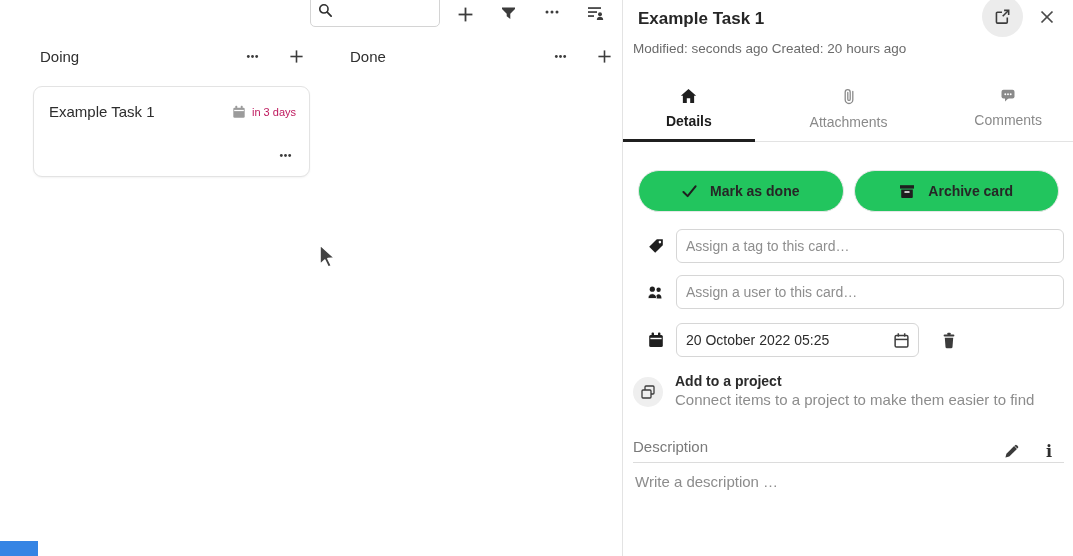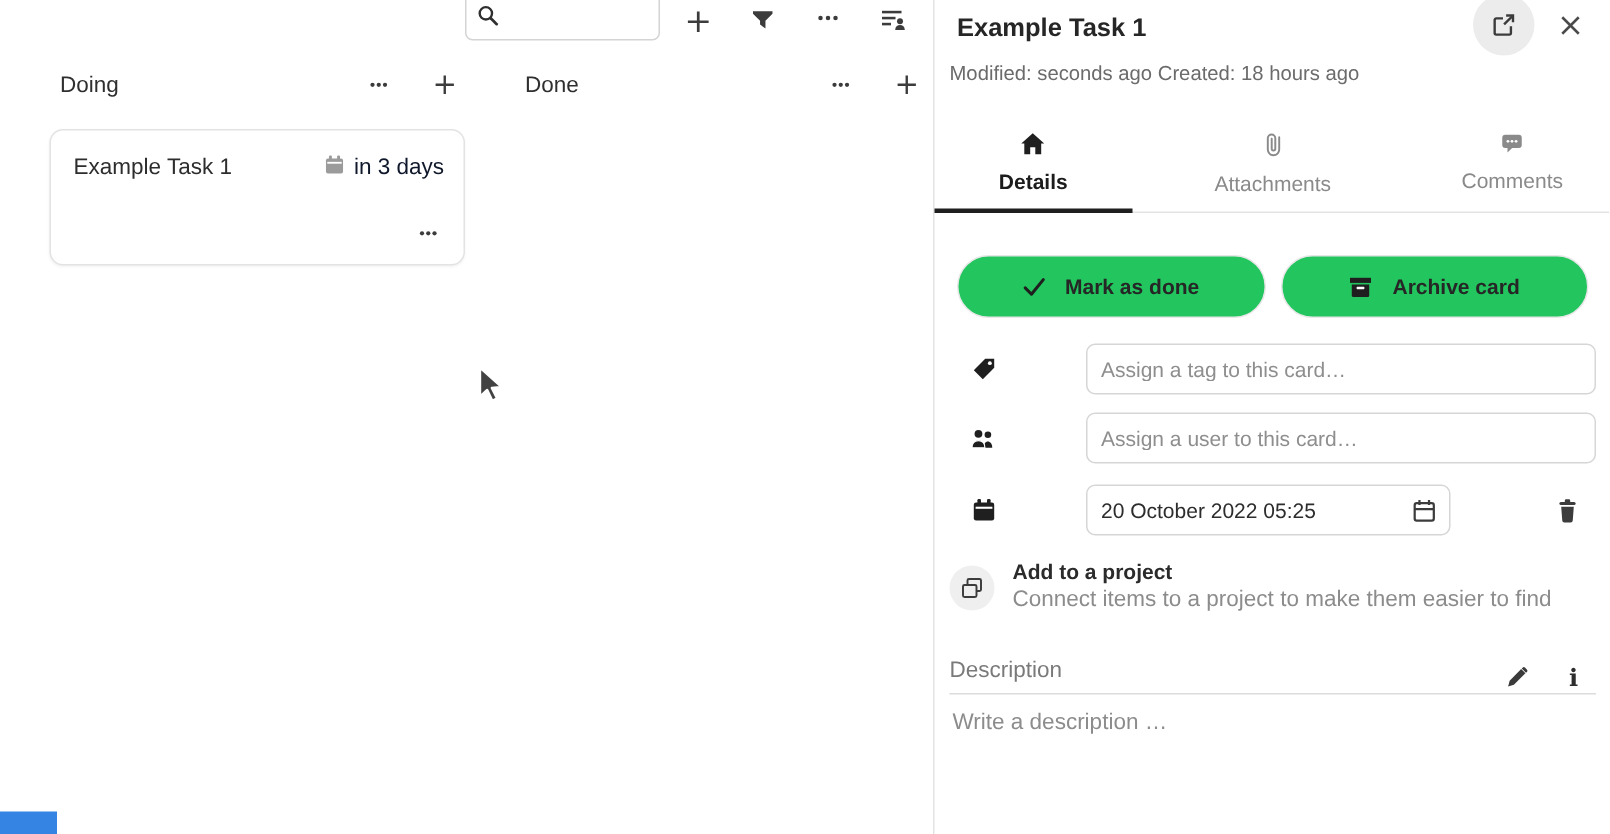--- a/index.html
+++ b/index.html
@@ -36,21 +36,21 @@
   }
   .col-header .mini-btn + .mini-btn { margin-left:20px; }
 
   .card {
     position:absolute; left:33px; top:86px; width:277px; height:91px;
     background:#fff; border:1px solid #e3e3e3; border-radius:9px;
     box-shadow:0 1px 2px rgba(0,0,0,0.05);
   }
   .card-top { display:flex; align-items:center; padding:16px 13px 0 15px; }
   .card-title { font-size:15px; color:#2d2d2d; }
-  .card-due { margin-left:auto; display:flex; align-items:flex-start; gap:6px; color:#0f172a; font-size:15px; }
+  .card-due { margin-left:auto; display:flex; align-items:center; gap:6px; color:#be185d; font-size:11px; }
   .card-more { position:absolute; right:12px; bottom:9px; }
 
   .cursor { position:absolute; left:318px; top:243px; pointer-events:none; }
   .accent-rect { position:absolute; left:0; top:541px; width:38px; height:15px; }
 
   
   .panel {
     position:absolute; left:622px; top:0; width:451px; height:556px;
     border-left:1px solid #e3e3e3; background:#fff;
   }
@@ -79,21 +79,21 @@
     content:""; position:absolute; left:0; right:0; bottom:-1px; height:3px; background:#1f1f1f;
   }
 
   .actions { position:absolute; left:15px; top:170px; width:421px; display:flex; gap:10px; }
   .pill-btn {
     flex:1; height:42px; border-radius:21px; background:#22c55e; border:1px solid #e7e7e7;
     display:flex; align-items:center; justify-content:center; gap:13px;
     font-size:14px; font-weight:700; color:#262626;
   }
 
-  .field-row { position:absolute; left:0; width:451px; display:flex; align-items:center;gap:48px; }
+  .field-row { position:absolute; left:0; width:451px; display:flex; align-items:center; }
   .row-icon { width:17px; margin-left:24px; display:flex; justify-content:center; flex:0 0 auto; }
   .text-input {
     height:34px; border:1px solid #d6d6d6; border-radius:6px; background:#fff;
     font-size:14px; color:#2d2d2d; padding:0 9px; outline:none;
   }
   .text-input::placeholder { color:#8e8e8e; opacity:1; }
   .row-tag  { top:229px; }
   .row-user { top:275px; }
   .row-date { top:323px; }
   .grow-input { flex:1; margin-left:12px; margin-right:10px; }
@@ -232,21 +232,21 @@
     <svg class="cursor" width="19" height="28" viewBox="0 0 19 28">
       <path d="M2 2 L2 21.5 L6.8 17 L10.2 24.2 L13.4 22.6 L9.9 15.6 L16.5 15 Z" fill="#424242" stroke="#ffffff" stroke-width="1.6" stroke-linejoin="round"></path>
     </svg>
 
     <div class="accent-rect" style="background: rgb(53, 132, 228);"></div>
   </section>
 
   <aside class="panel">
 
     <div class="panel-title">Example Task 1</div>
-    <div class="panel-meta">Modified: seconds ago Created: 18 hours ago</div>
+    <div class="panel-meta">Modified: seconds ago Created: 20 hours ago</div>
 
     <button class="open-btn">
       <svg width="17" height="17" viewBox="0 0 16 16">
         <path d="M12.5 9 V13.2 a1 1 0 0 1 -1 1 H3.3 a1 1 0 0 1 -1 -1 V5 a1 1 0 0 1 1 -1 H7.5" fill="none" stroke="#3c3c3c" stroke-width="1.5"></path>
         <path d="M9.5 2.2 h4.3 v4.3" fill="none" stroke="#3c3c3c" stroke-width="1.5"></path>
         <line x1="13.6" y1="2.4" x2="8.2" y2="7.8" stroke="#3c3c3c" stroke-width="1.5"></line>
       </svg>
     </button>
 
     <button class="close-btn">

